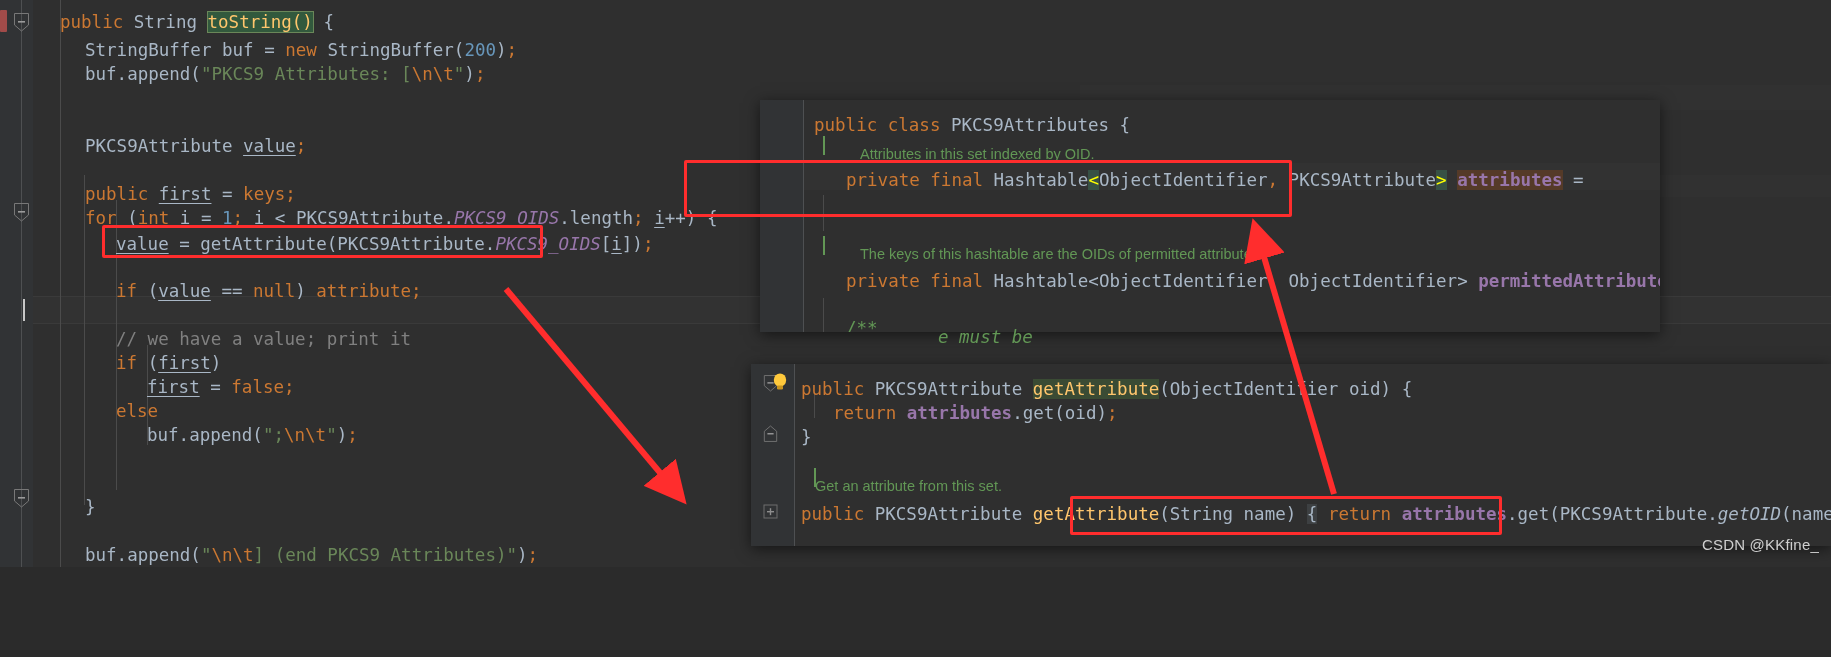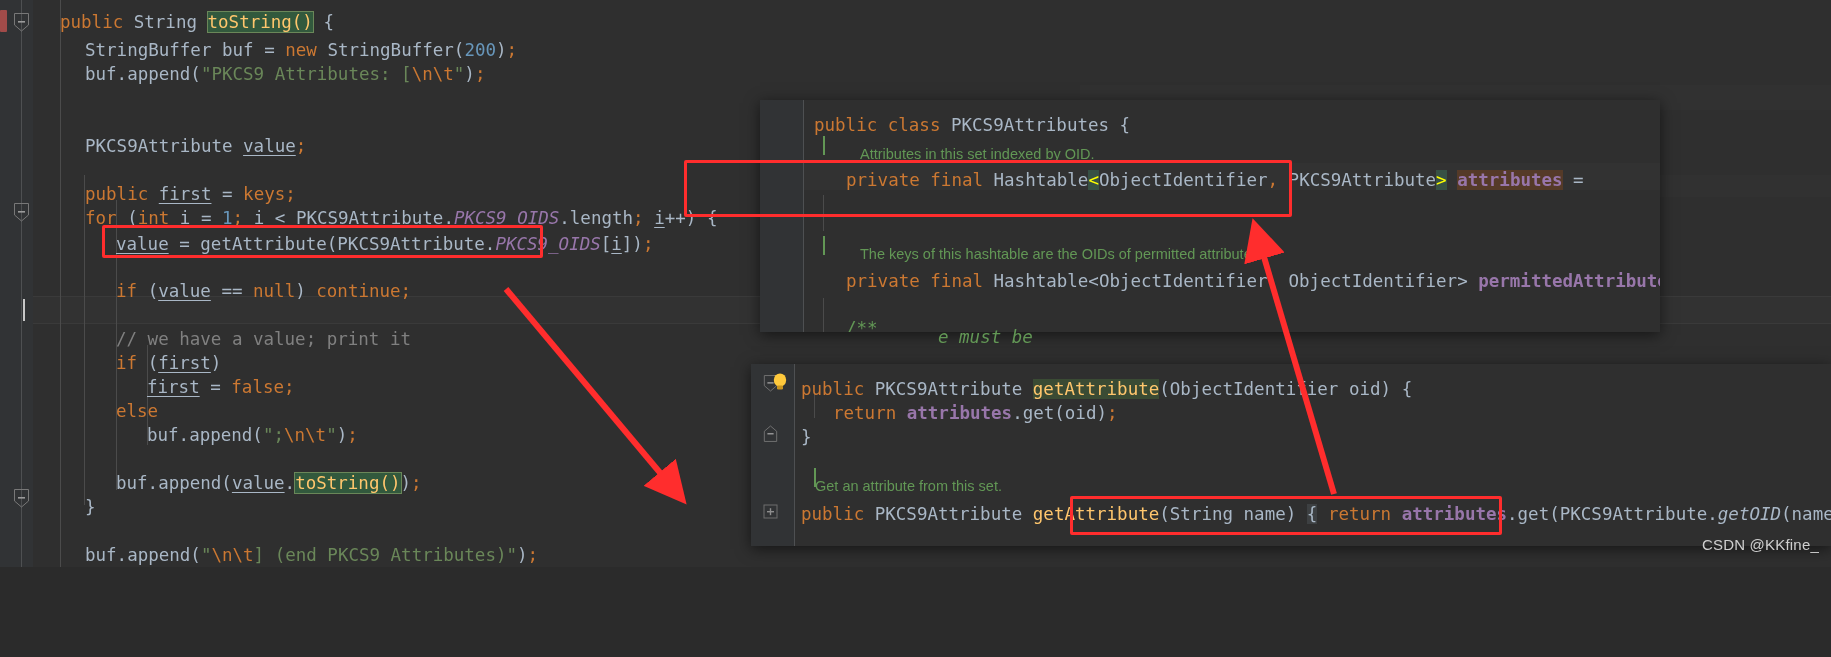--- a/index.html
+++ b/index.html
@@ -207,33 +207,32 @@
 
 
     <div class="code-line" style="left:85px;top:132px"><span class="type">PKCS9Attribute</span> <span class="loc">value</span><span class="sem">;</span></div>
 
     <div class="code-line" style="left:85px;top:180px"><span class="kw">public</span> <span class="loc">first</span> <span class="plain">=</span> <span class="kw">keys</span><span class="sem">;</span></div>
 
     <div class="code-line" style="left:85px;top:204px"><span class="kw">for</span> <span class="brk">(</span><span class="kw">int</span> <span class="loc">i</span> <span class="plain">=</span> <span class="num">1</span><span class="sem">;</span> <span class="loc">i</span> <span class="plain">&lt;</span> <span class="type">PKCS9Attribute</span><span class="plain">.</span><span class="stat">PKCS9_OIDS</span><span class="plain">.length</span><span class="sem">;</span> <span class="loc">i</span><span class="plain">++</span><span class="brk">)</span> <span class="brk">{</span></div>
 
     <div class="code-line" style="left:116px;top:230px"><span class="loc">value</span> <span class="plain">=</span> <span class="plain">getAttribute</span><span class="brk">(</span><span class="type">PKCS9Attribute</span><span class="plain">.</span><span class="stat">PKCS9_OIDS</span><span class="brk">[</span><span class="loc">i</span><span class="brk">])</span><span class="sem">;</span></div>
 
-    <div class="code-line" style="left:116px;top:277px"><span class="kw">if</span> <span class="brk">(</span><span class="loc">value</span> <span class="plain">==</span> <span class="kw">null</span><span class="brk">)</span> <span class="kw">continue</span><span class="sem">;</span></div>
+    <div class="code-line" style="left:116px;top:277px"><span class="kw">if</span> <span class="brk">(</span><span class="loc">value</span> <span class="plain">==</span> <span class="kw">null</span><span class="brk">)</span> <span class="kw">attribute</span><span class="sem">;</span></div>
 
     <div class="code-line" style="left:116px;top:325px"><span class="cmt">// we have a value; print it</span></div>
 
     <div class="code-line" style="left:116px;top:349px"><span class="kw">if</span> <span class="brk">(</span><span class="loc">first</span><span class="brk">)</span></div>
 
     <div class="code-line" style="left:147px;top:373px"><span class="loc">first</span> <span class="plain">=</span> <span class="kw">false</span><span class="sem">;</span></div>
 
     <div class="code-line" style="left:116px;top:397px"><span class="kw">else</span></div>
 
     <div class="code-line" style="left:147px;top:421px"><span class="plain">buf.append</span><span class="brk">(</span><span class="str">";</span><span class="esc">\n\t</span><span class="str">"</span><span class="brk">)</span><span class="sem">;</span></div>
 
-    <div class="code-line" style="left:116px;top:469px"><span class="plain">buf.append</span><span class="brk">(</span><span class="loc">value</span><span class="plain">.</span><span class="hl-green mth">toString()</span><span class="brk">)</span><span class="sem">;</span></div>
 
     <div class="code-line" style="left:85px;top:493px"><span class="brk">}</span></div>
 
     <div class="code-line" style="left:85px;top:541px"><span class="plain">buf.append</span><span class="brk">(</span><span class="str">"</span><span class="esc">\n\t</span><span class="str">] (end PKCS9 Attributes)"</span><span class="brk">)</span><span class="sem">;</span></div>
 
     <div class="dim-band" style="left:1080px;top:85px;width:751px;height:25px;opacity:.55"></div>
     <div class="dim-band" style="left:1630px;top:175px;width:201px;height:22px;opacity:.6"></div>
   </div>
 
   <div class="popup" style="left:760px;top:100px;width:900px;height:232px">

